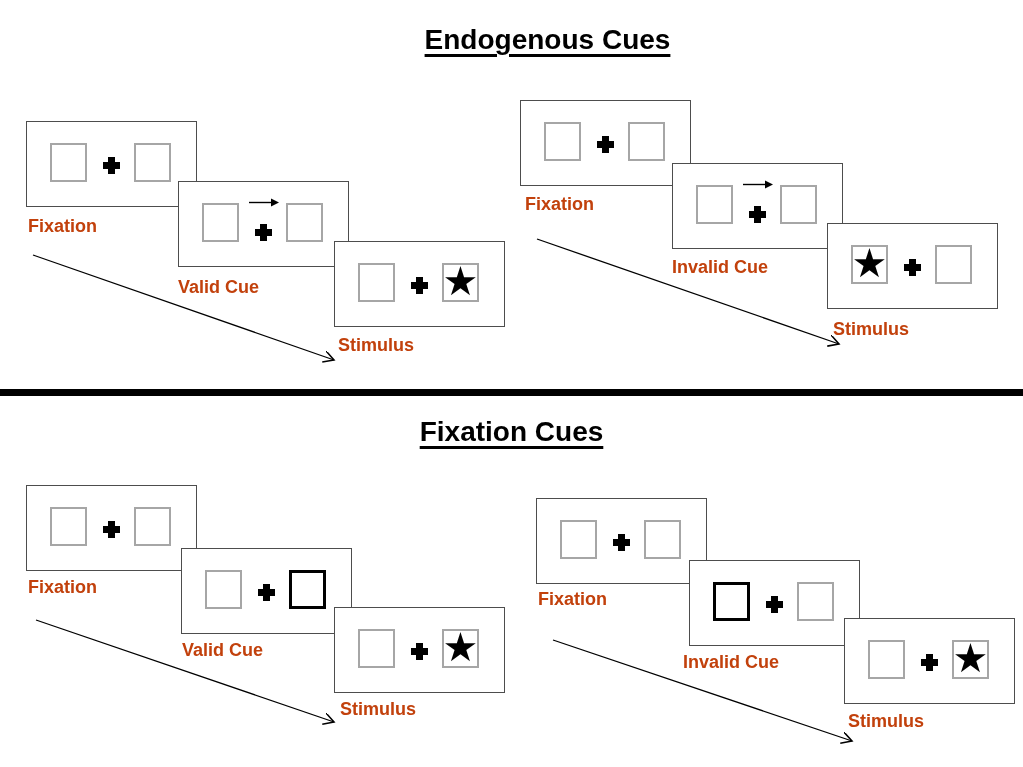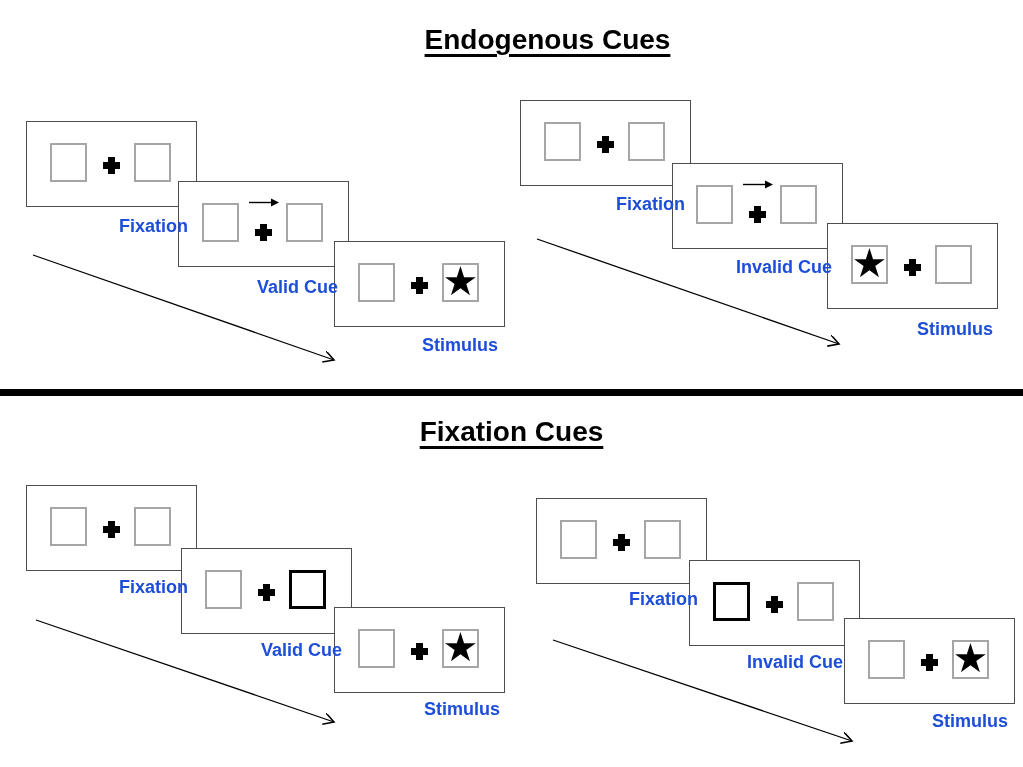--- a/index.html
+++ b/index.html
@@ -31,22 +31,22 @@
   .star { font-size:40px; color:#000; line-height:1; margin-top:-3px; }
 
   .plus { position:absolute; left:76px; top:35px; width:17px; height:17px; }
   .cueframe .plus { top:42px; }
   .plus::before { content:""; position:absolute; left:5px;  top:0;   width:7px;  height:17px; background:#000; }
   .plus::after  { content:""; position:absolute; left:0;    top:5px; width:17px; height:7px;  background:#000; }
 
   .cue-arrow { position:absolute; left:69px; top:15px; }
 
   .flabel {
-    position:absolute; width:160px; text-align:right;
-    font-weight:bold; font-size:18px; color:#1d4ed8; white-space:nowrap;
+    position:absolute; width:160px; text-align:left;
+    font-weight:bold; font-size:18px; color:#c2410c; white-space:nowrap;
   }
   .tl-arrow { position:absolute; }
 
   
   #a1 { left:26px;  top:121px; }
   #a2 { left:178px; top:181px; }
   #a3 { left:334px; top:241px; }
   #la1 { left:28px;  top:216px; }
   #la2 { left:178px; top:277px; }
   #la3 { left:338px; top:335px; }

